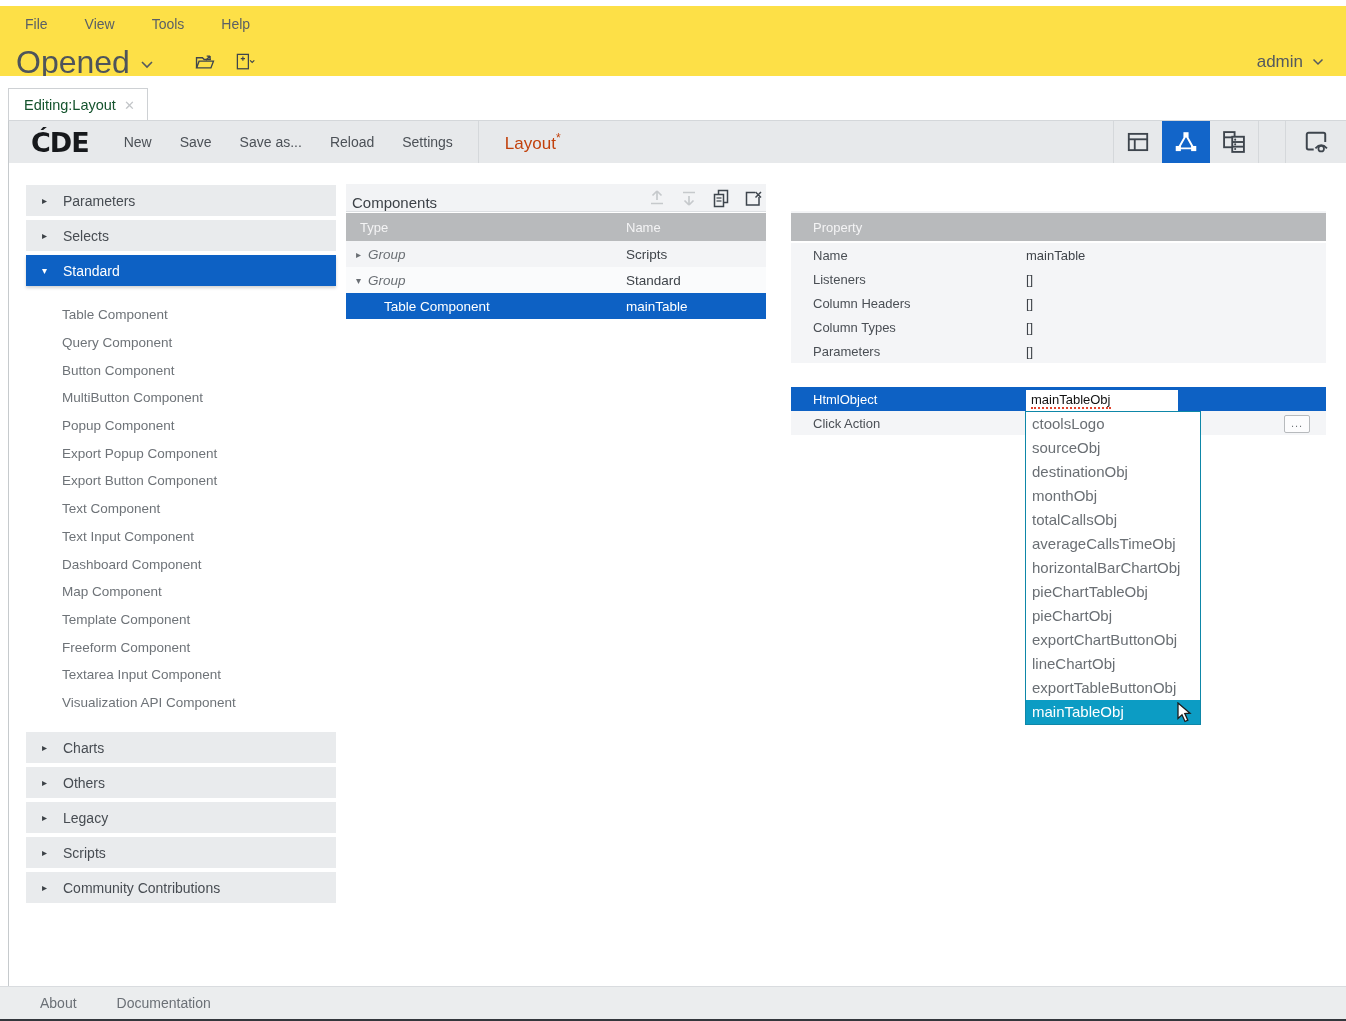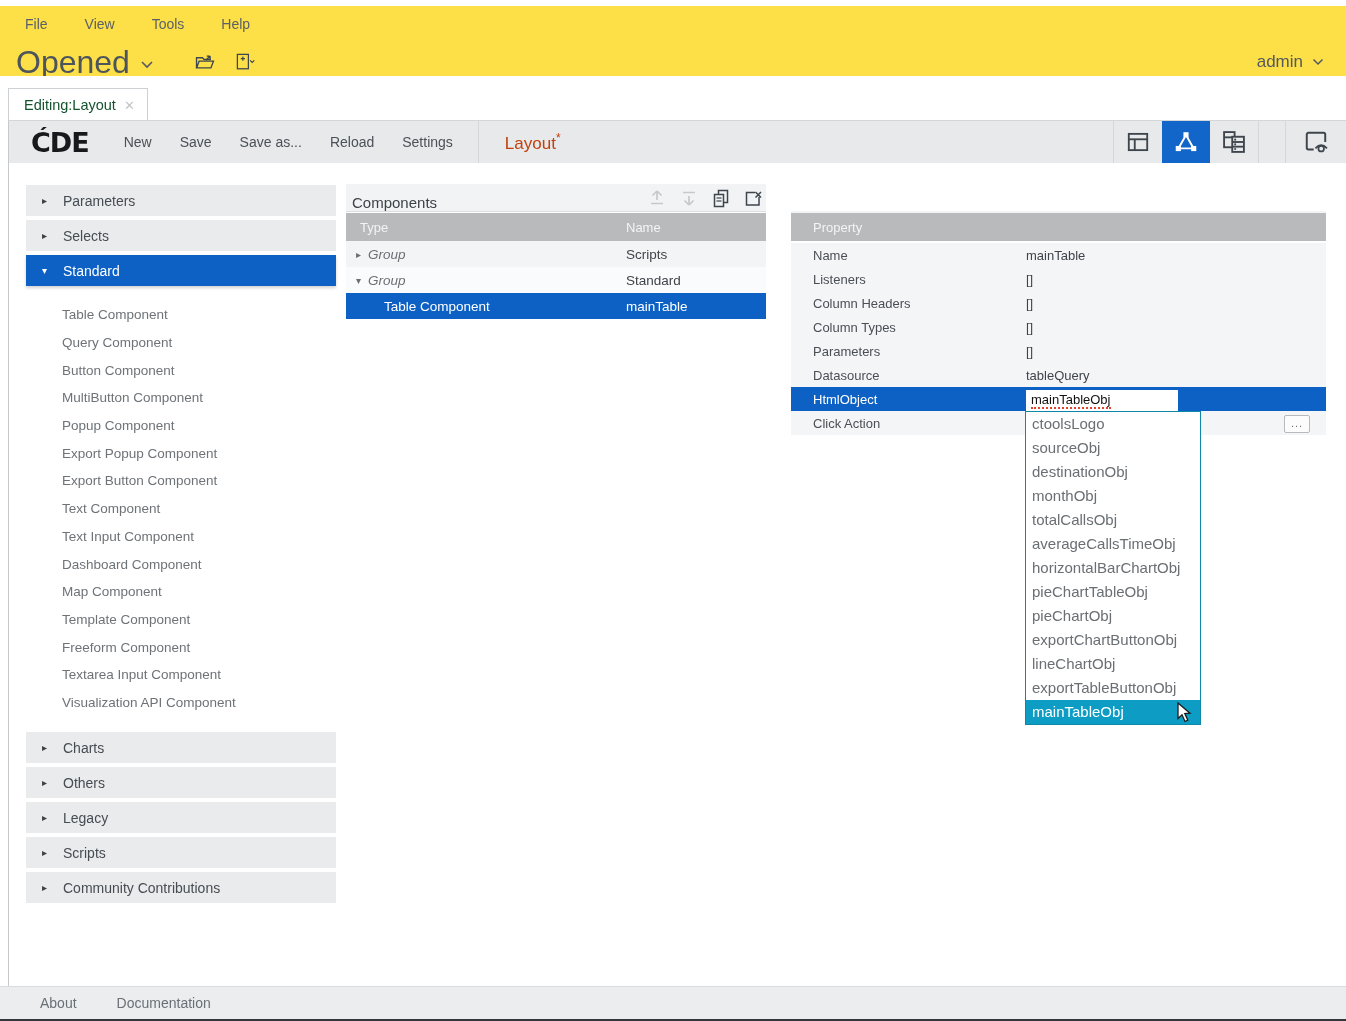--- a/index.html
+++ b/index.html
@@ -333,24 +333,20 @@
       <span class="pval">[]</span>
     </div>
     <div class="prow" style="top:131px;">
       <span class="plbl">Column Types</span>
       <span class="pval">[]</span>
     </div>
     <div class="prow" style="top:155px;">
       <span class="plbl">Parameters</span>
       <span class="pval">[]</span>
     </div>
-    <div class="prow" style="top:179px;">
-      <span class="plbl">Datasource</span>
-      <span class="pval">tableQuery</span>
-    </div>
     <div class="prow hl" style="top:203px;">
       <span class="plbl">HtmlObject</span>
     </div>
     <div class="prow" style="top:227px;">
       <span class="plbl">Click Action</span>
     </div>
 
     <div class="pinput">
       <span class="ptxt">mainTableObj</span>
     </div>

